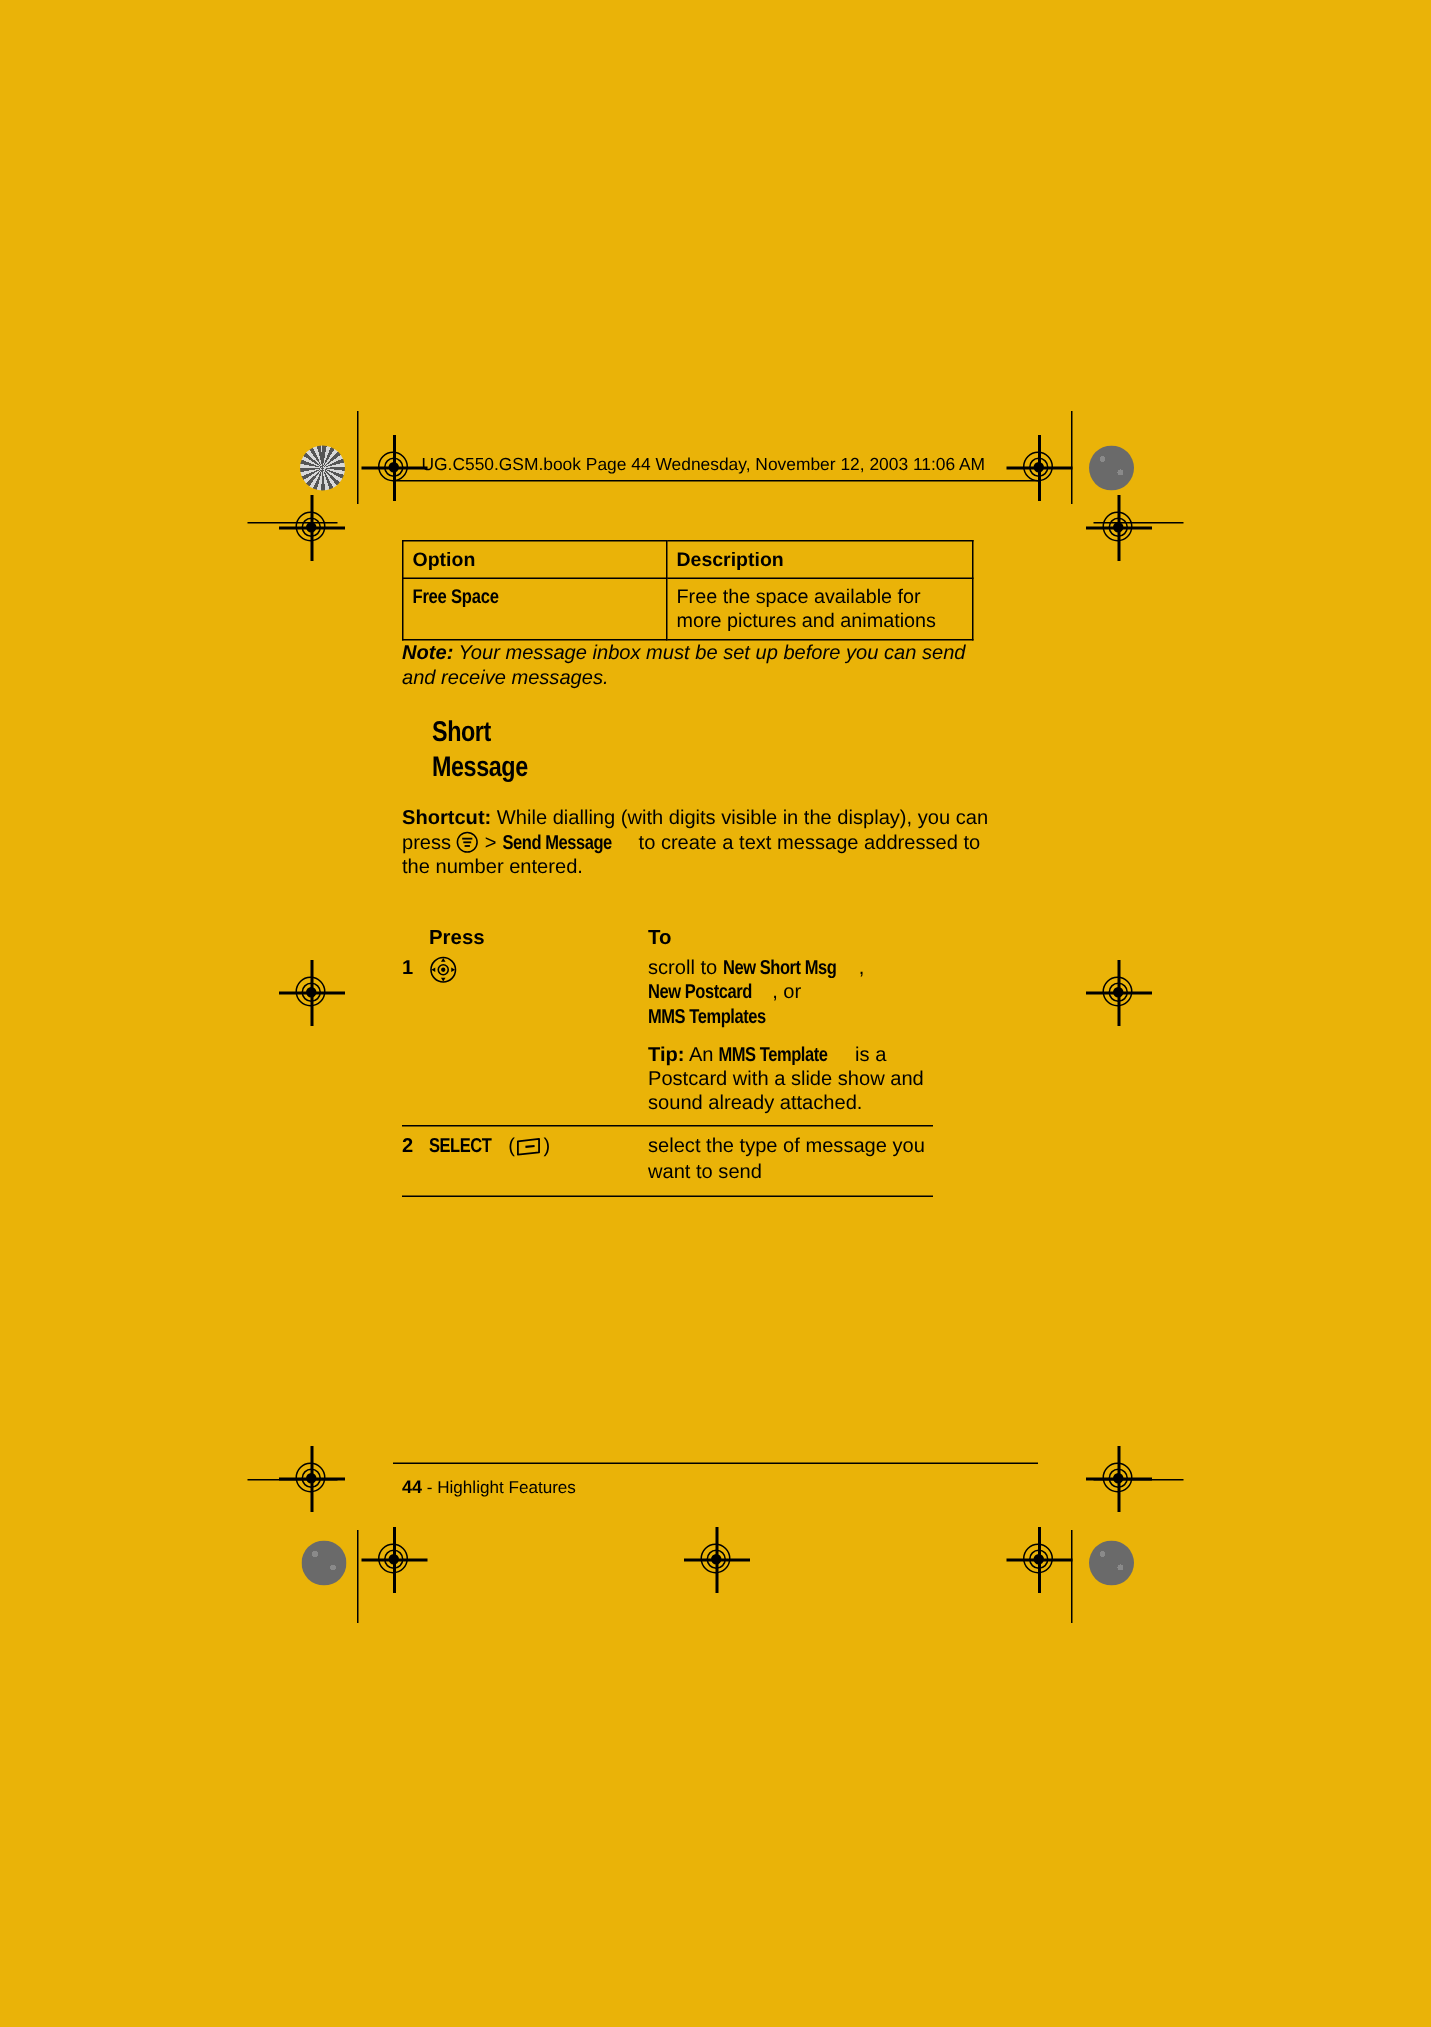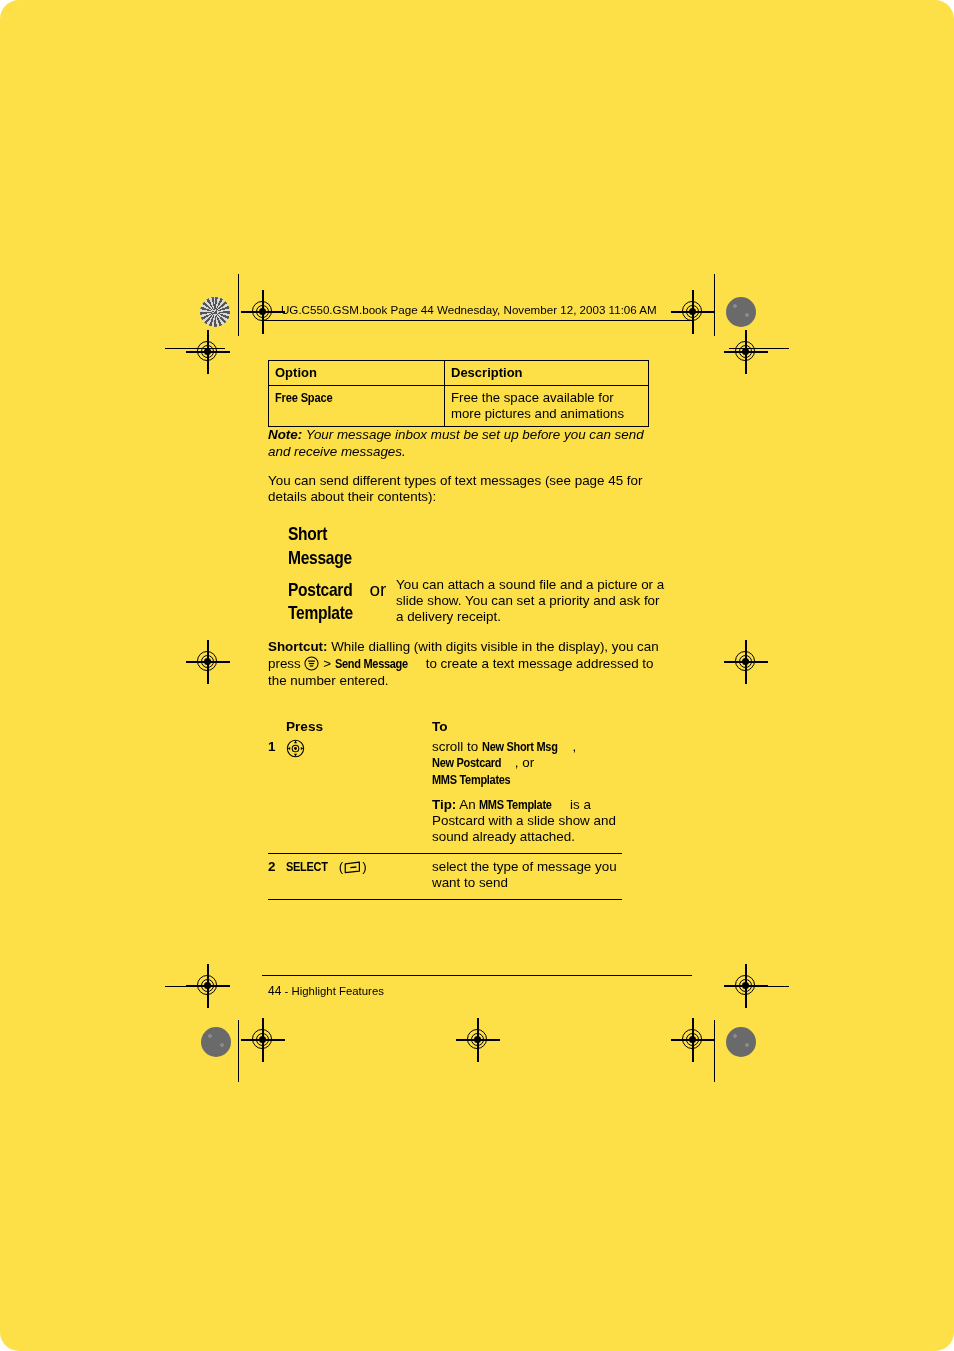--- a/index.html
+++ b/index.html
@@ -9,22 +9,21 @@
   }
   body {
     font-family: "Liberation Sans", sans-serif;
     color: #000000;
   }
   #page {
     position: relative;
     width: 954px;
     height: 1351px;
     overflow: hidden;
-    background: #fde047;
-    border-radius: 19px;
+    background: #eab308;
   }
 
   
   .reg-mark {
     position: absolute;
     width: 44px;
     height: 44px;
   }
   .reg-mark .ring {
     position: absolute;
@@ -242,21 +241,21 @@
     width: 19px; height: 13px;
   }
 
   
   .footer {
     position: absolute;
     left: 268px;
     top: 984px;
     font-size: 11.4px;
   }
-  .footer .pg { font-weight: normal; font-size: 12px; }
+  .footer .pg { font-weight: bold; font-size: 12px; }
 
   
   .hdr {
     position: absolute;
     left: 281px;
     top: 303px;
     font-size: 11.6px;
     white-space: nowrap;
   }
 </style>
@@ -374,34 +373,26 @@
         <tr>
           <td><span class="moto">Free Space</span></td>
           <td>Free the space available for more pictures and animations</td>
         </tr>
       </tbody>
     </table>
 
 
     <p class="note"><b>Note:</b><span> Your message inbox must be set up before you can send and receive messages.</span></p>
 
-    <p class="body">You can send different types of text messages (see page 45 for details about their contents):</p>
 
     <div class="def-list">
       <div class="def-row">
         <div class="def-term">
           <span class="moto-inline">Short Message</span>
         </div>
-      </div>
-      <div class="def-row">
-        <div class="def-term">
-          <span class="moto-inline">Postcard</span><span> or</span><br>
-          <span class="moto-inline">Template</span>
-        </div>
-        <div class="def-desc">You can attach a sound file and a picture or a slide show. You can set a priority and ask for a delivery receipt.</div>
       </div>
     </div>
 
     <p class="shortcut"><b>Shortcut:</b><span> While dialling (with digits visible in the display), you can press </span><span class="icon-menu"><svg viewBox="0 0 16 16" width="15" height="15">
             <circle cx="8" cy="8" r="7" fill="none" stroke="#000" stroke-width="1.1"></circle>
             <rect x="4.4" y="4.8" width="7.2" height="1.3" fill="#000"></rect>
             <rect x="5.2" y="7.4" width="5.6" height="1.3" fill="#000"></rect>
             <rect x="6.1" y="10" width="3.8" height="1.3" fill="#000"></rect>
           </svg></span><span> &gt; </span><span class="moto-inline">Send Message</span><span> to create a text message addressed to the number entered.</span></p>
 

